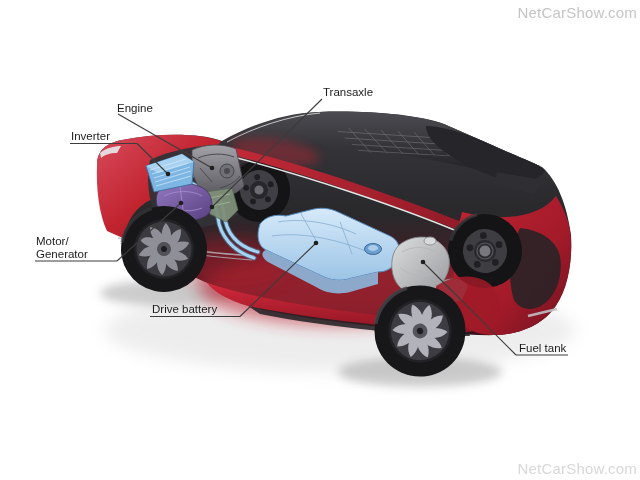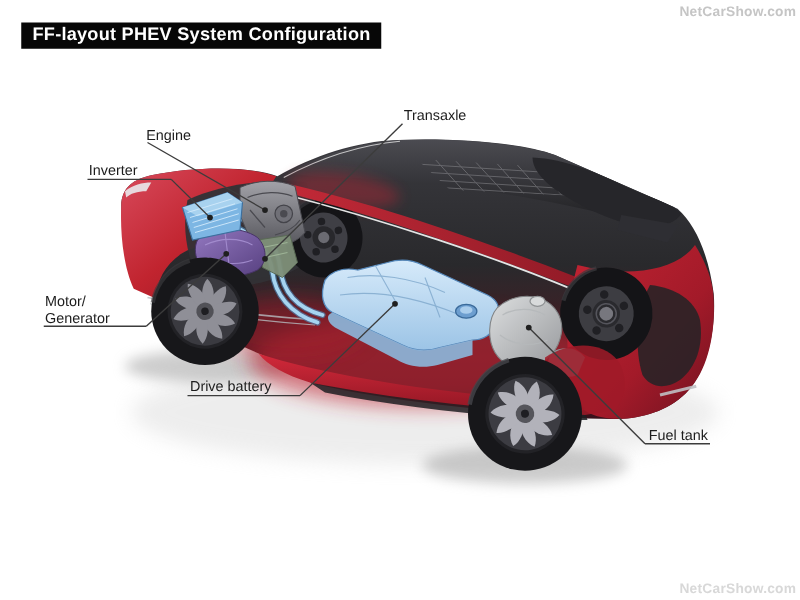--- a/index.html
+++ b/index.html
@@ -1,21 +1,21 @@
 <!DOCTYPE html>
 <html><head>
 <meta charset="utf-8">
 <style>
   html,body{margin:0;padding:0;background:#ffffff;}
   .stage{position:relative;width:640px;height:480px;background:#ffffff;overflow:hidden;
          font-family:"Liberation Sans",sans-serif;}
   .title-bar{position:absolute;left:17px;top:18px;background:#070707;color:#ffffff;
              font-weight:bold;font-size:14.5px;line-height:21px;padding:0 9px;
              letter-spacing:.2px;white-space:nowrap;}
-  .watermark{position:absolute;right:3px;font-size:11px;letter-spacing:.2px;font-weight:bold;}
+  .watermark{position:absolute;right:3px;font-size:15px;letter-spacing:.2px;}
   .watermark.top{top:4px;color:#c5c5c5;}
   .watermark.bottom{bottom:3px;color:#d8d8d8;}
   svg{position:absolute;left:0;top:0;}
   svg text{font-family:"Liberation Sans",sans-serif;font-size:11.5px;fill:#1c1c1c;}
 </style>
 </head>
 <body>
 
 <div class="stage">
 
@@ -327,18 +327,15 @@
       </g>
       <g>
         <line x1="423" y1="262" x2="516" y2="355"></line>
         <line x1="516" y1="355" x2="568" y2="355"></line>
         <circle cx="423" cy="262" r="2.3" fill="#1f1f1f" stroke="none"></circle>
         <text x="519" y="352" stroke="none">Fuel tank</text>
       </g>
     </g>
   </svg>
 
-  <div class="title-bar">
-    <span>FF-layout PHEV System Configuration</span>
-  </div>
   <div class="watermark top">NetCarShow.com</div>
   <div class="watermark bottom">NetCarShow.com</div>
 </div>
 
 </body></html>

